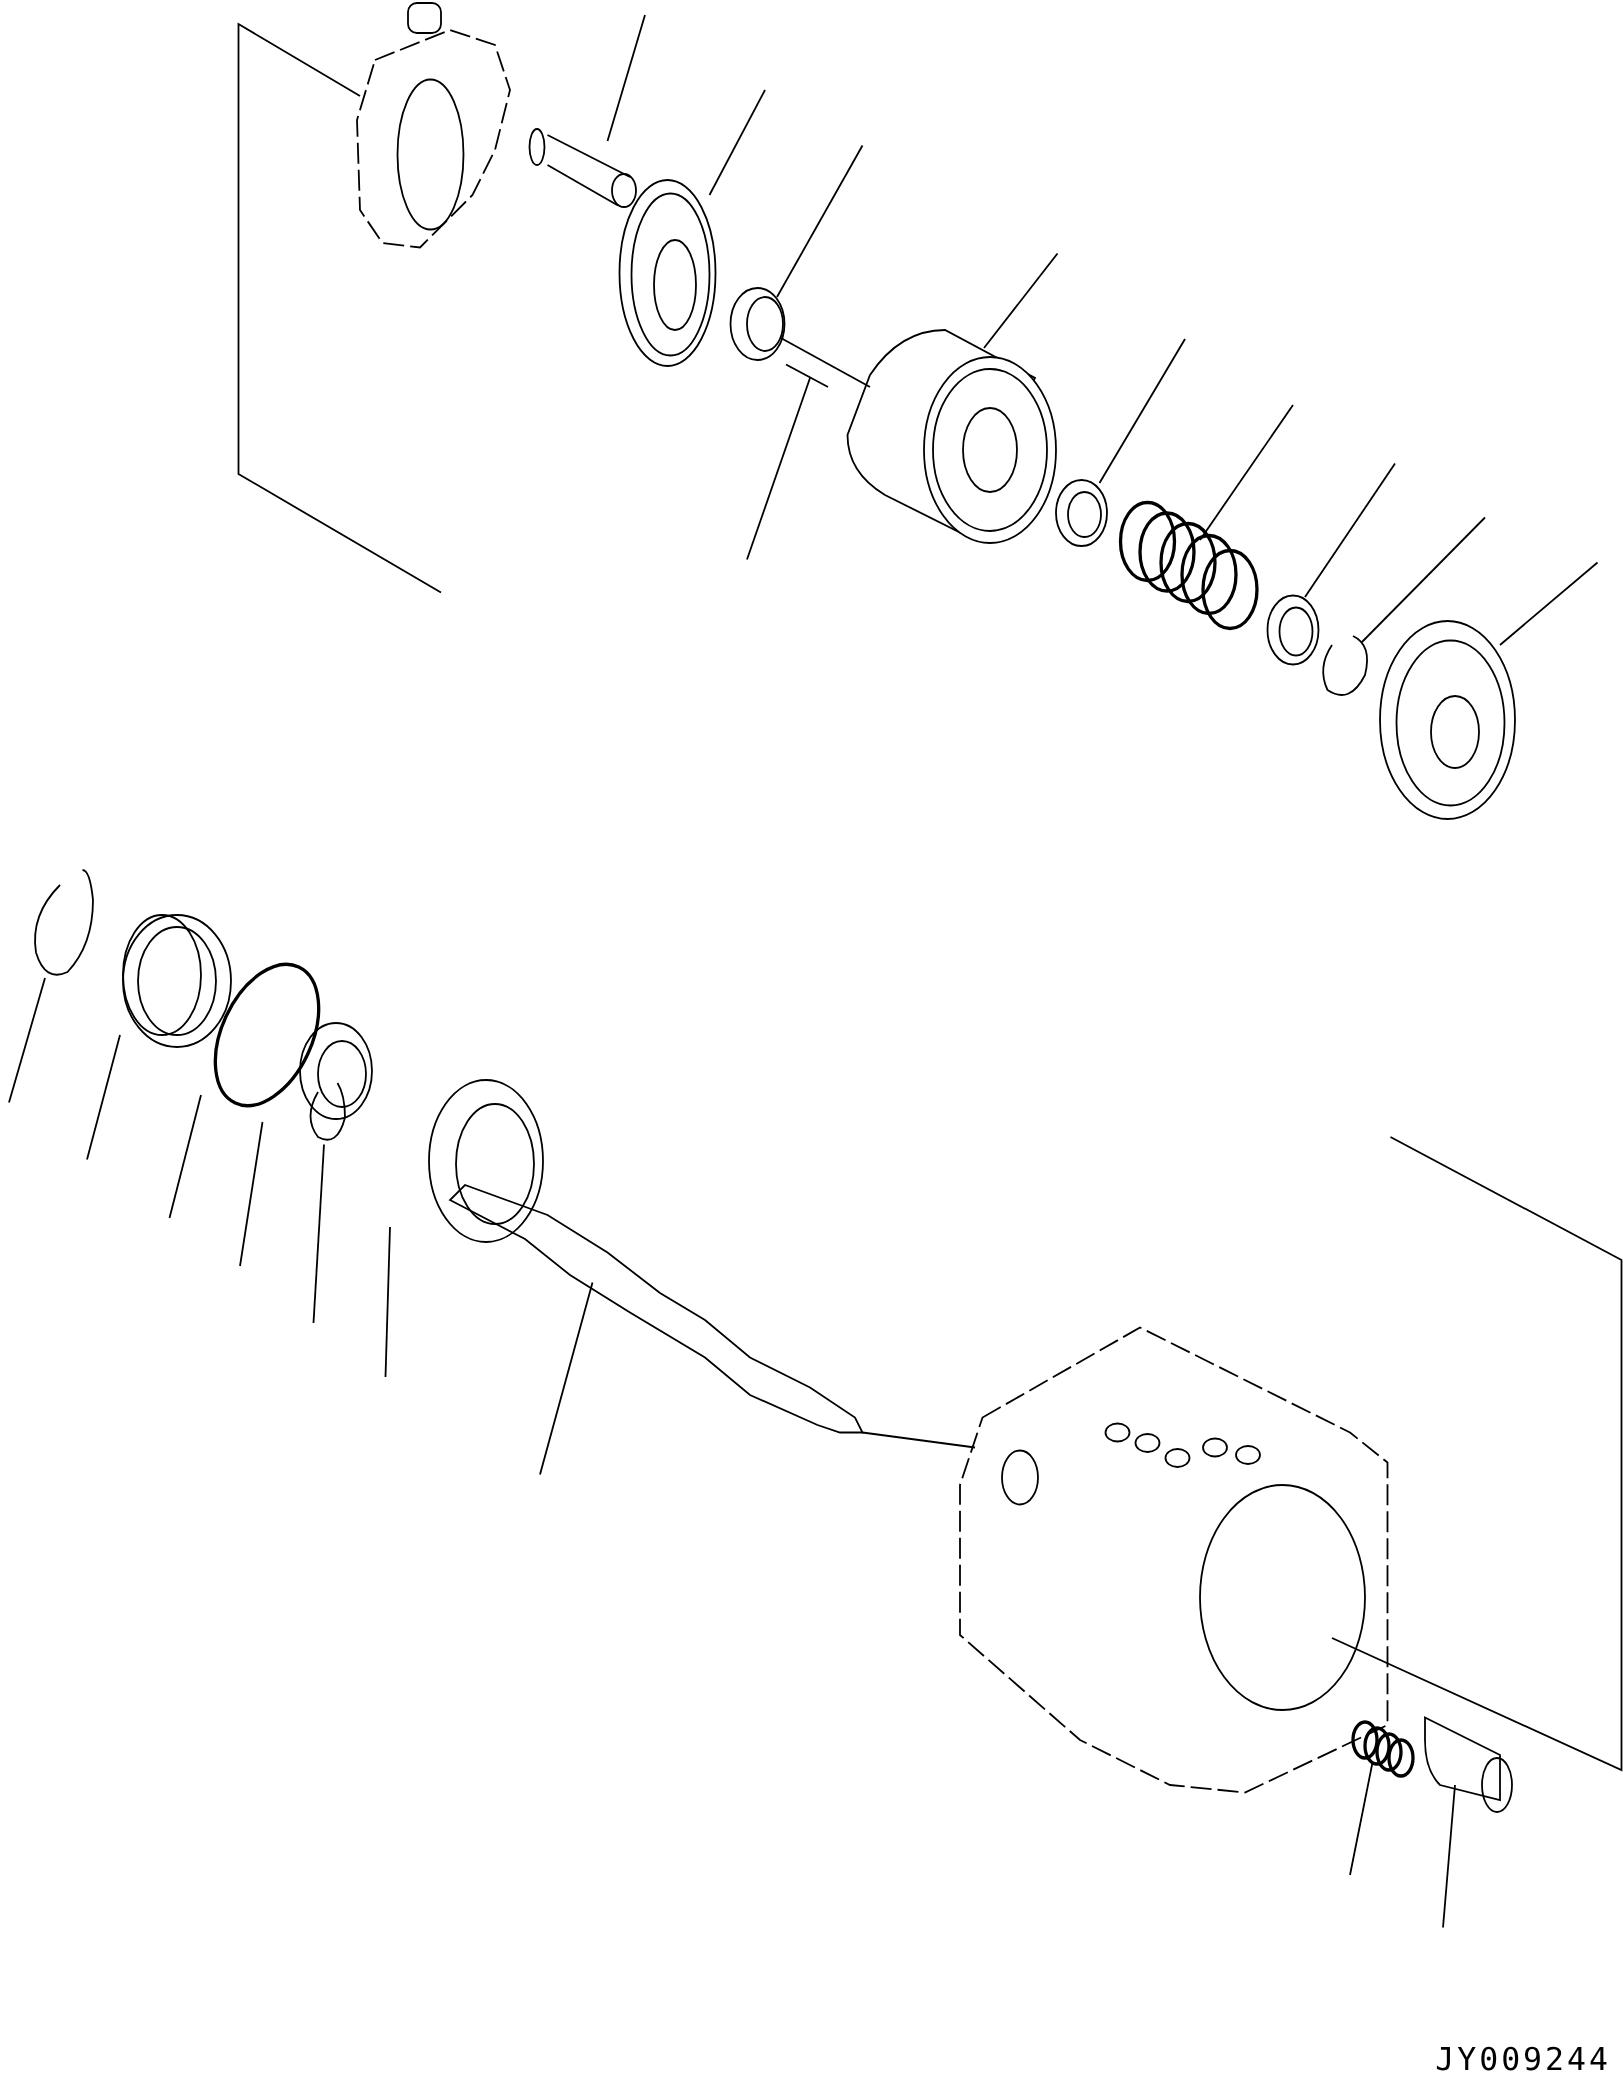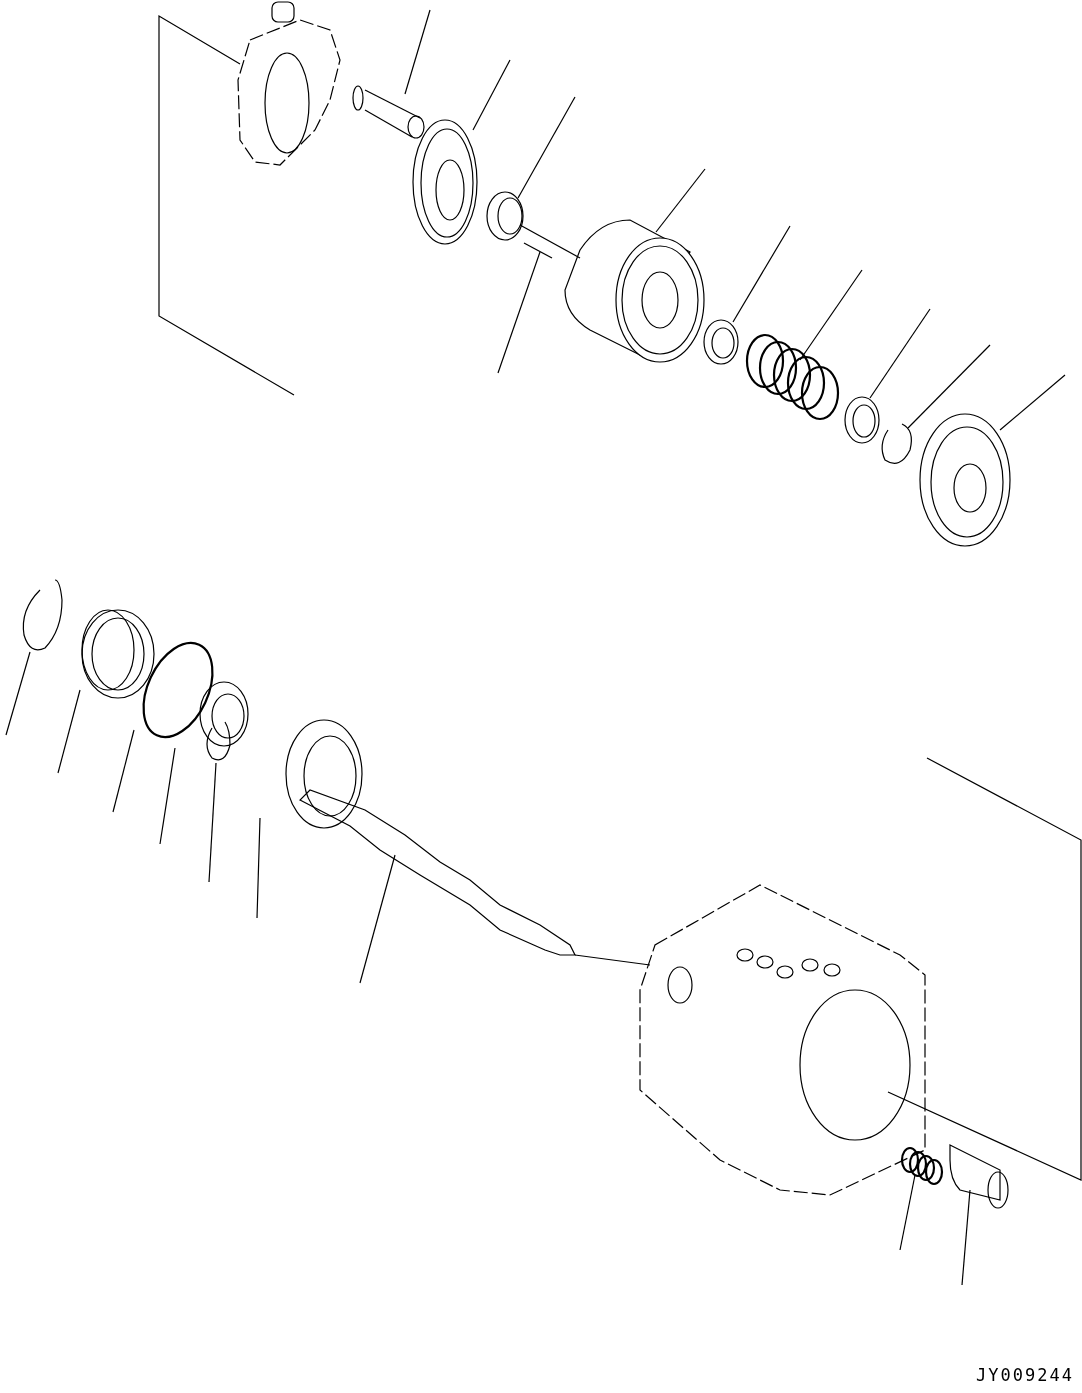--- a/index.html
+++ b/index.html
@@ -2,21 +2,21 @@
 <html><head>
 <meta charset="utf-8">
 <style>
   html,body{margin:0;padding:0;background:#fff;}
   body{width:1082px;height:1393px;position:relative;overflow:hidden;font-family:"DejaVu Sans Mono","Liberation Mono",monospace;}
   svg{position:absolute;left:0;top:0;}
   .ln{stroke:#000;stroke-width:1.2;fill:none;}
   .th{stroke:#000;stroke-width:2.2;fill:none;}
   .da{stroke:#000;stroke-width:1.2;fill:none;stroke-dasharray:14 4;}
   .fw{stroke:#000;stroke-width:1.2;fill:#fff;}
-  #drawing-id{position:absolute;right:8px;bottom:8px;font-size:17px;letter-spacing:2px;color:#000;}
+  #drawing-id{position:absolute;right:8px;bottom:8px;font-size:21px;letter-spacing:2px;color:#000;}
 </style>
 </head>
 <body>
 
 <svg width="1082" height="1393" viewBox="0 0 1082 1393">
 
   <g>
     <polyline class="ln" points="240,64 159,16 159,316 294,395"></polyline>
   </g>
 

